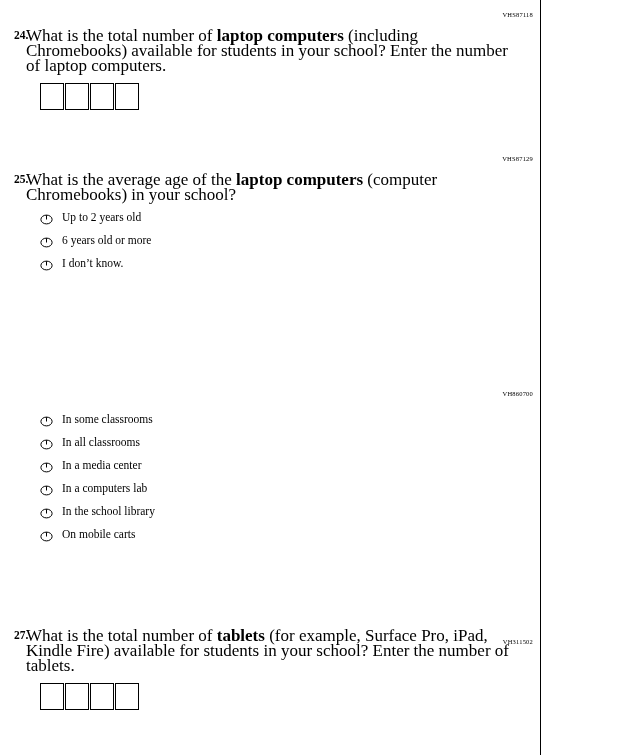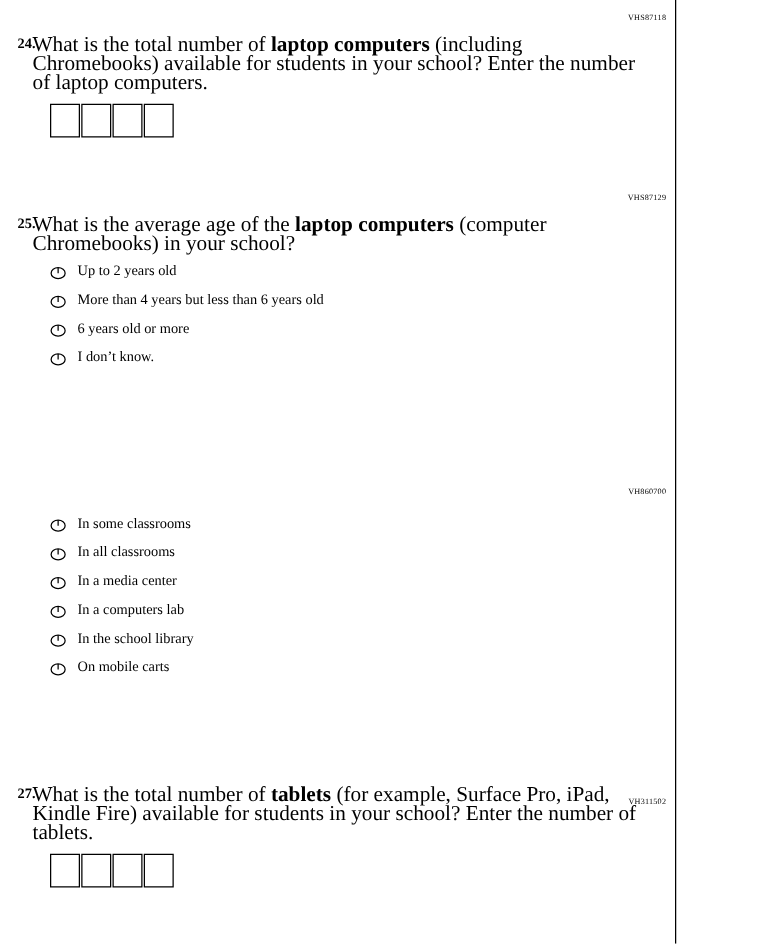--- a/index.html
+++ b/index.html
@@ -74,21 +74,21 @@
     border: 1.6px solid #000000;
     box-sizing: border-box;
     background: #ffffff;
   }
   .options {
     margin-top: 8px;
     margin-left: 40px;
   }
   .opt {
     display: flex;
-    align-items: center;
+    align-items: flex-end;
     margin-bottom: 9px;
     font-family: Liberation Serif, serif;
   }
   .radio {
     flex: 0 0 14px;
     width: 14px;
     height: 11px;
     position: relative;
     top: 1px;
     margin-right: 8px;
@@ -134,29 +134,20 @@
             </span>
             <span class="opt-label">Up to 2 years old</span>
           </div>
           <div class="opt">
             <span class="radio">
               <svg width="13" height="11" viewBox="0 0 13 11">
                 <ellipse cx="6.5" cy="5.5" rx="5.6" ry="4.4" fill="none" stroke="#000" stroke-width="1"></ellipse>
                 <line x1="6.5" y1="1.2" x2="6.5" y2="5.5" stroke="#000" stroke-width="1"></line>
               </svg>
             </span>
-            <span class="opt-label">More than 4 years but less than 6 years old</span>
-          </div>
-          <div class="opt">
-            <span class="radio">
-              <svg width="13" height="11" viewBox="0 0 13 11">
-                <ellipse cx="6.5" cy="5.5" rx="5.6" ry="4.4" fill="none" stroke="#000" stroke-width="1"></ellipse>
-                <line x1="6.5" y1="1.2" x2="6.5" y2="5.5" stroke="#000" stroke-width="1"></line>
-              </svg>
-            </span>
             <span class="opt-label">6 years old or more</span>
           </div>
           <div class="opt">
             <span class="radio">
               <svg width="13" height="11" viewBox="0 0 13 11">
                 <ellipse cx="6.5" cy="5.5" rx="5.6" ry="4.4" fill="none" stroke="#000" stroke-width="1"></ellipse>
                 <line x1="6.5" y1="1.2" x2="6.5" y2="5.5" stroke="#000" stroke-width="1"></line>
               </svg>
             </span>
             <span class="opt-label">I don’t know.</span>

